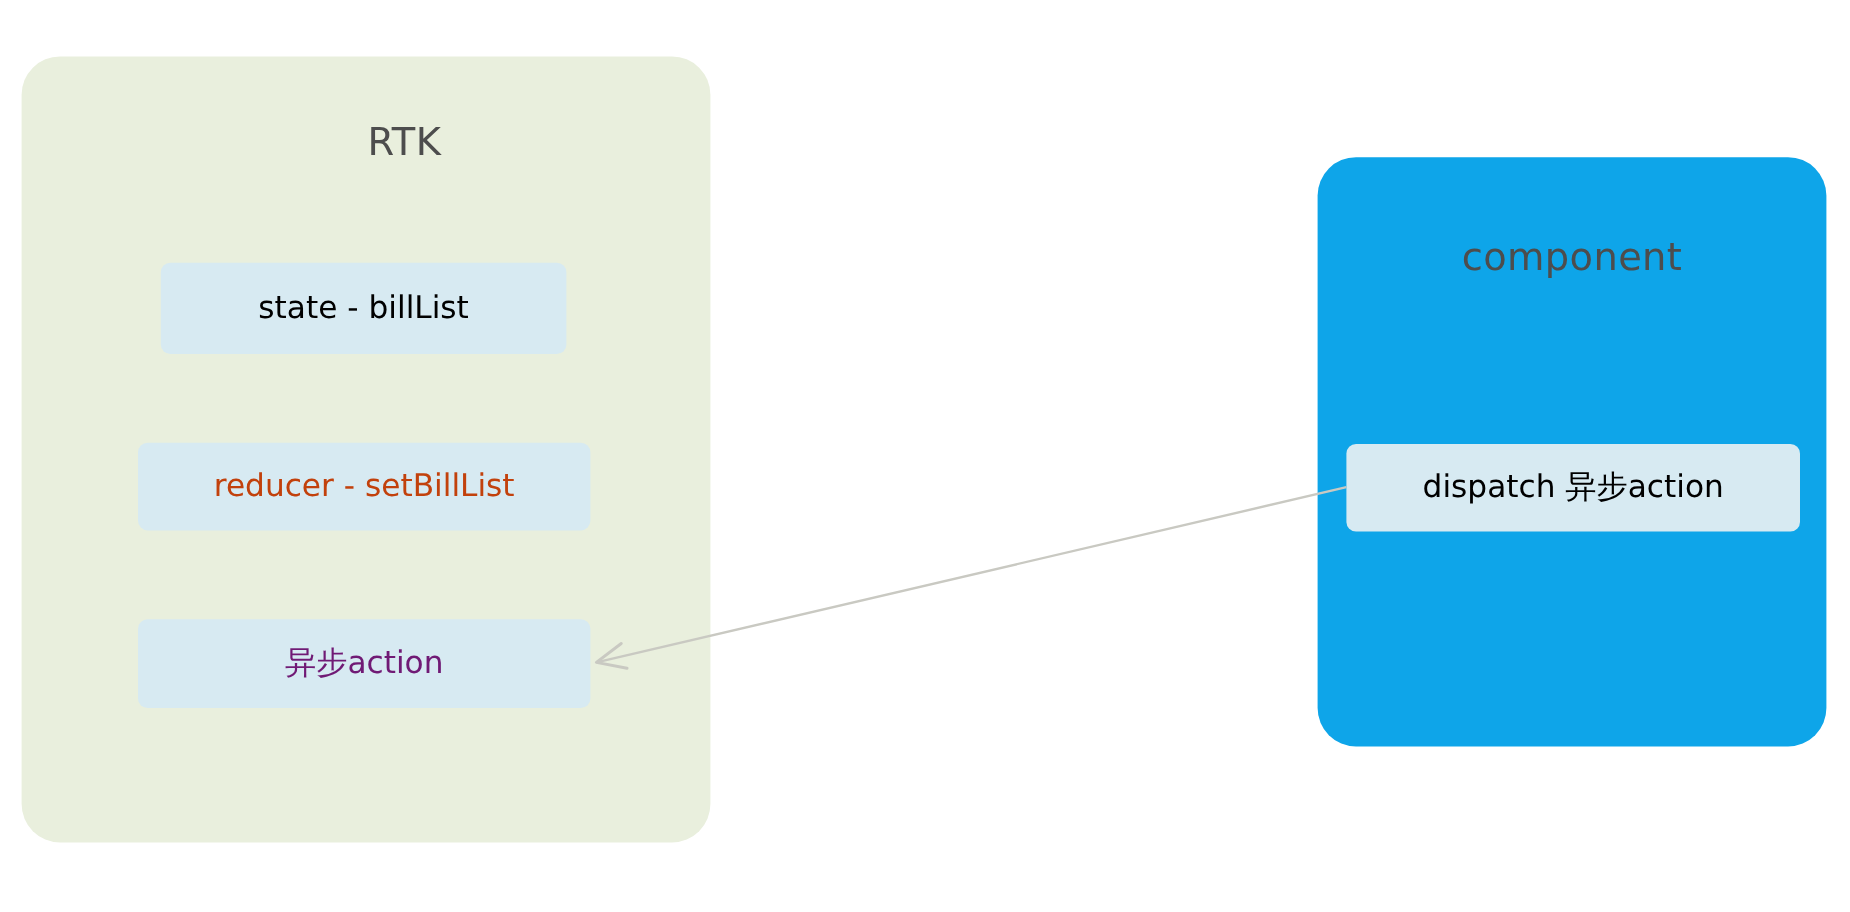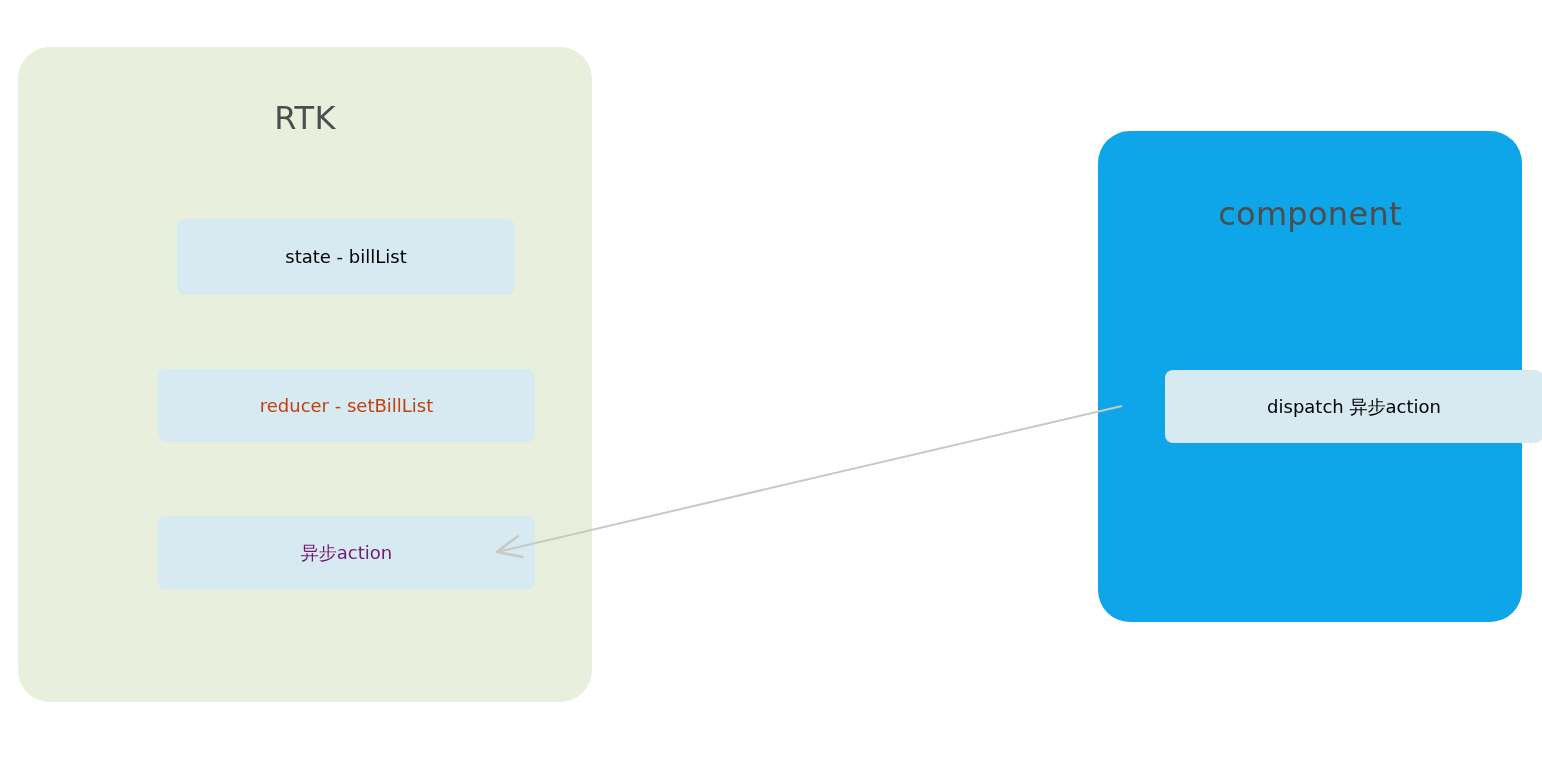--- a/index.html
+++ b/index.html
@@ -33,41 +33,40 @@
     white-space: nowrap;
   }
   .node-box {
     position: absolute;
     box-sizing: border-box;
     border-radius: 8px;
     display: flex;
     align-items: center;
     justify-content: center;
     color: #000000;
-    font-size: 18px;
+    font-size: 26px;
     line-height: 1.1;
     white-space: nowrap;
-    margin-left: 43px;
   }
   #edge-layer {
     position: absolute;
     left: 0;
     top: 0;
     width: 1542px;
     height: 760px;
     pointer-events: none;
   }
 </style>
 </head>
 <body>
 
 <div id="canvas" style="width: 1542px; height: 760px; background: rgb(255, 255, 255);">
 
   <div class="group-box" id="group-rtk" style="left: 18px; top: 47px; width: 574px; height: 655px; background: rgb(233, 239, 221);">
-    <div class="group-title" id="title-rtk" style="left: 0px; top: 55px; color: rgb(77, 77, 77);">RTK</div>
+    <div class="group-title" id="title-rtk" style="left: 0px; top: 55px; color: rgb(77, 77, 77); padding-left: 32px;">RTK</div>
     <div class="node-box" id="node-state-billlist" style="left: 116px; top: 172px; width: 338px; height: 76px; background: rgb(215, 234, 242); color: rgb(0, 0, 0);">state - billList</div>
     <div class="node-box" id="node-reducer-setbilllist" style="left: 97px; top: 322px; width: 377px; height: 73px; background: rgb(215, 234, 242); color: #c2410c;">reducer - setBillList</div>
     <div class="node-box" id="node-async-action" style="left: 97px; top: 469px; width: 377px; height: 74px; background: rgb(215, 234, 242); color: #701a75;">异步action</div>
   </div>
 
   <div class="group-box" id="group-component" style="left: 1098px; top: 131px; width: 424px; height: 491px; background: #0ea5e9;">
     <div class="group-title" id="title-component" style="left: 0px; top: 67px; color: rgb(77, 77, 77);">component</div>
     <div class="node-box" id="node-dispatch-async-action" style="left: 24px; top: 239px; width: 378px; height: 73px; background: rgb(215, 234, 242); color: rgb(0, 0, 0); text-align: center;">dispatch 异步action</div>
   </div>
 

